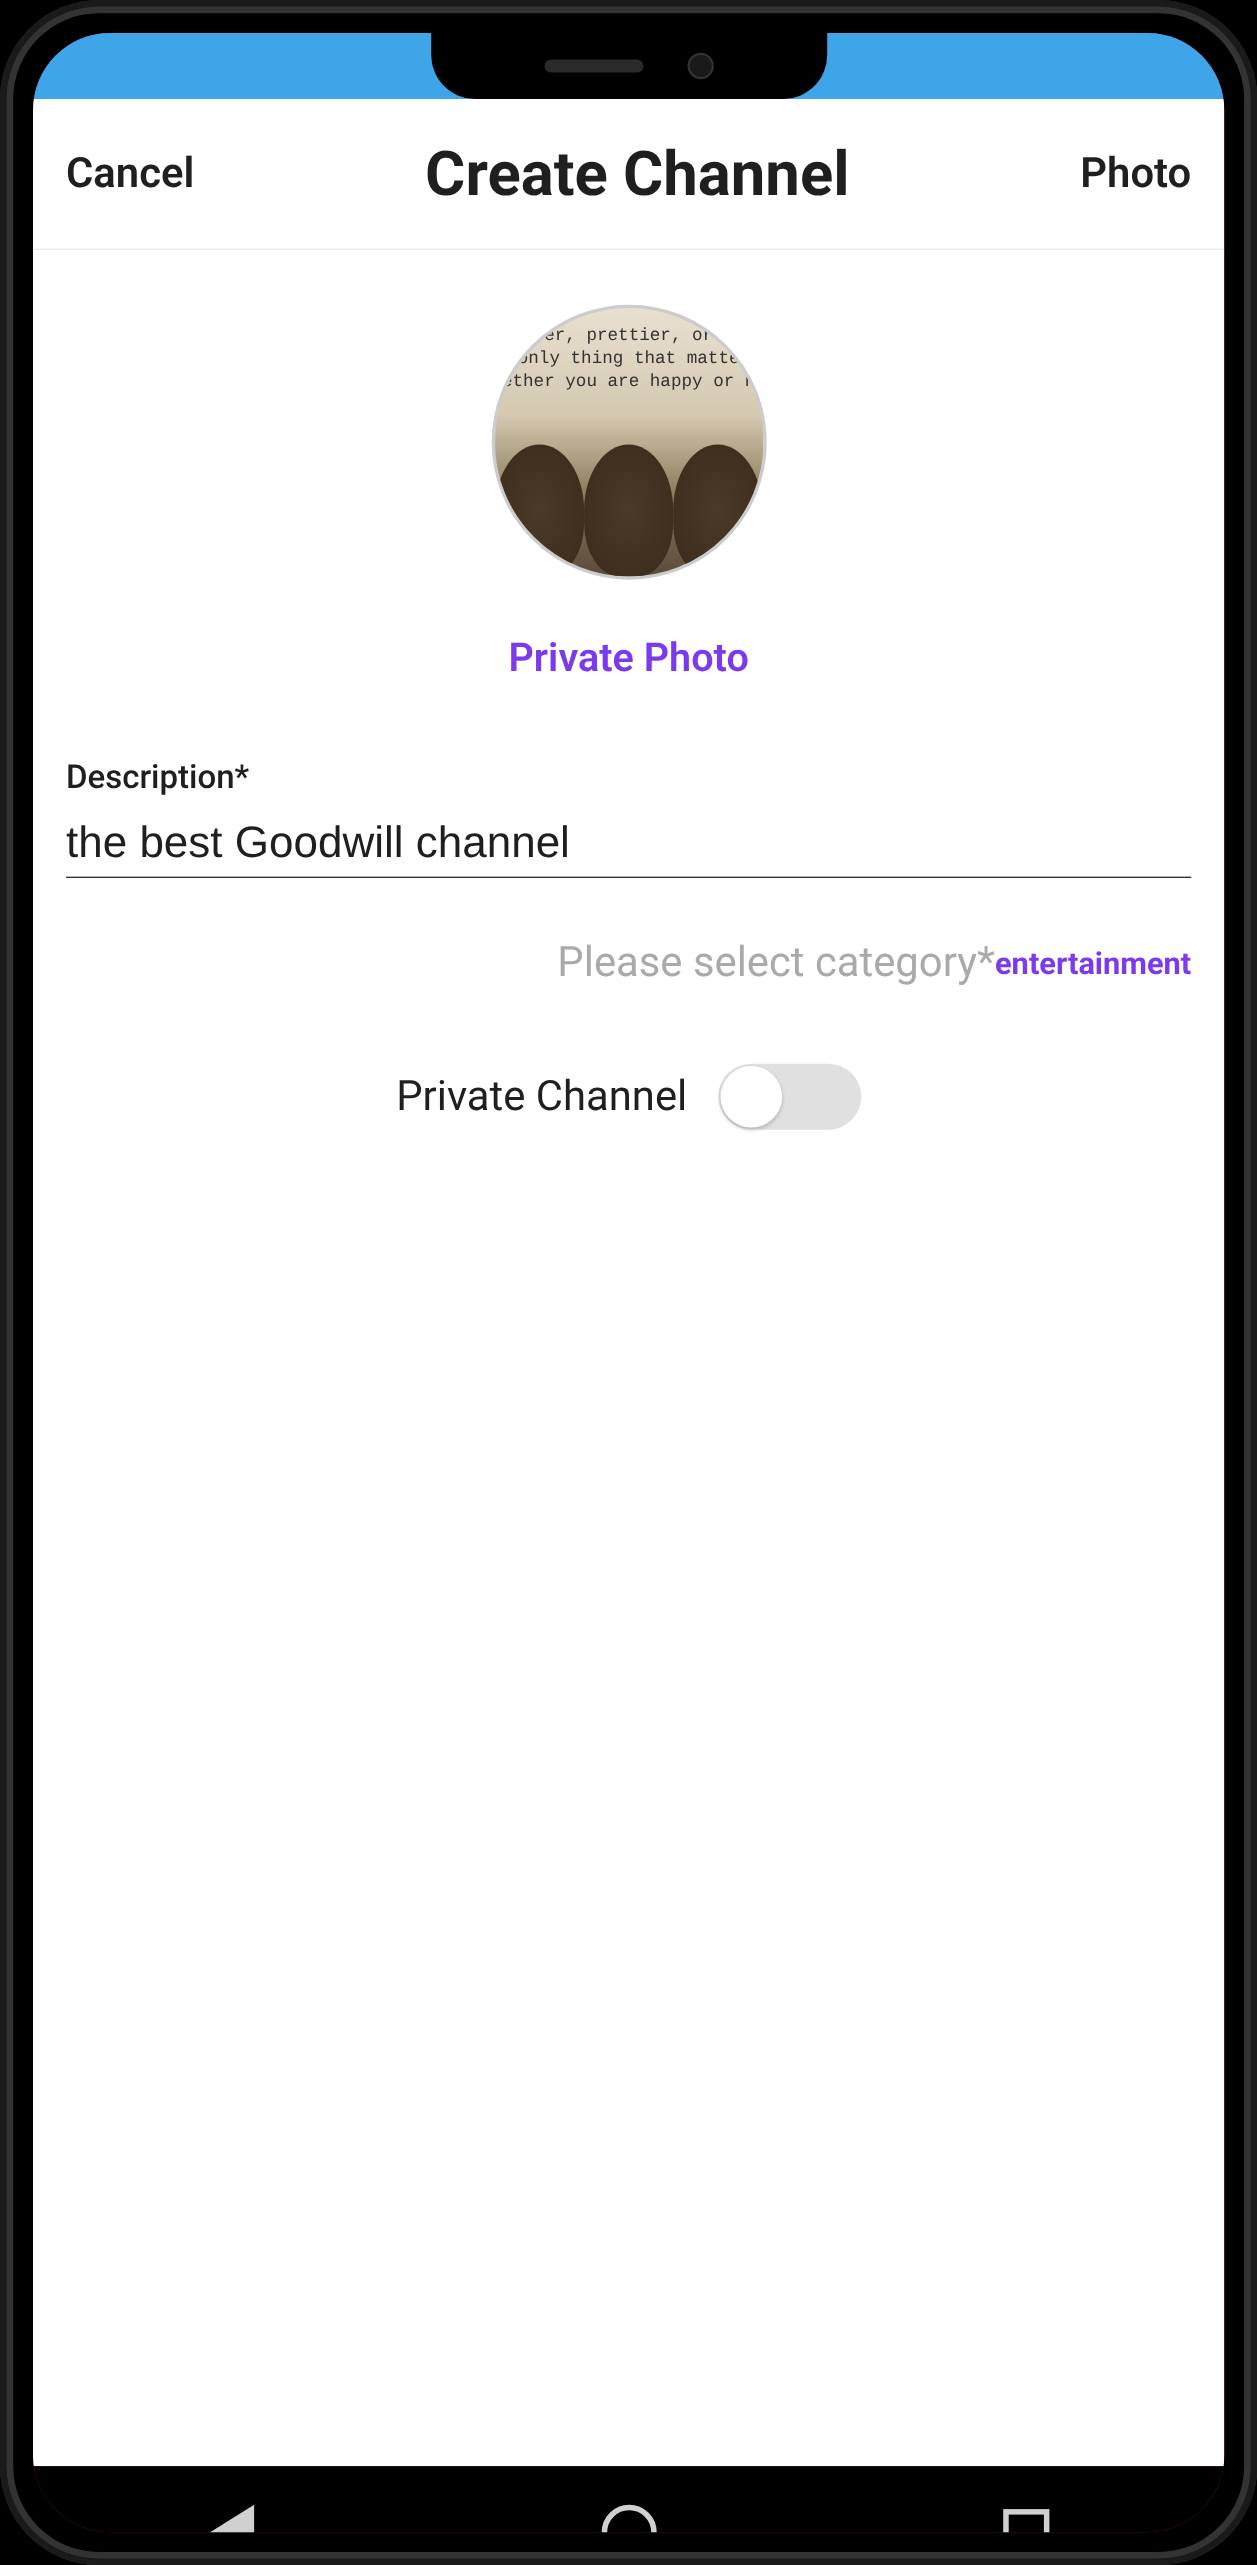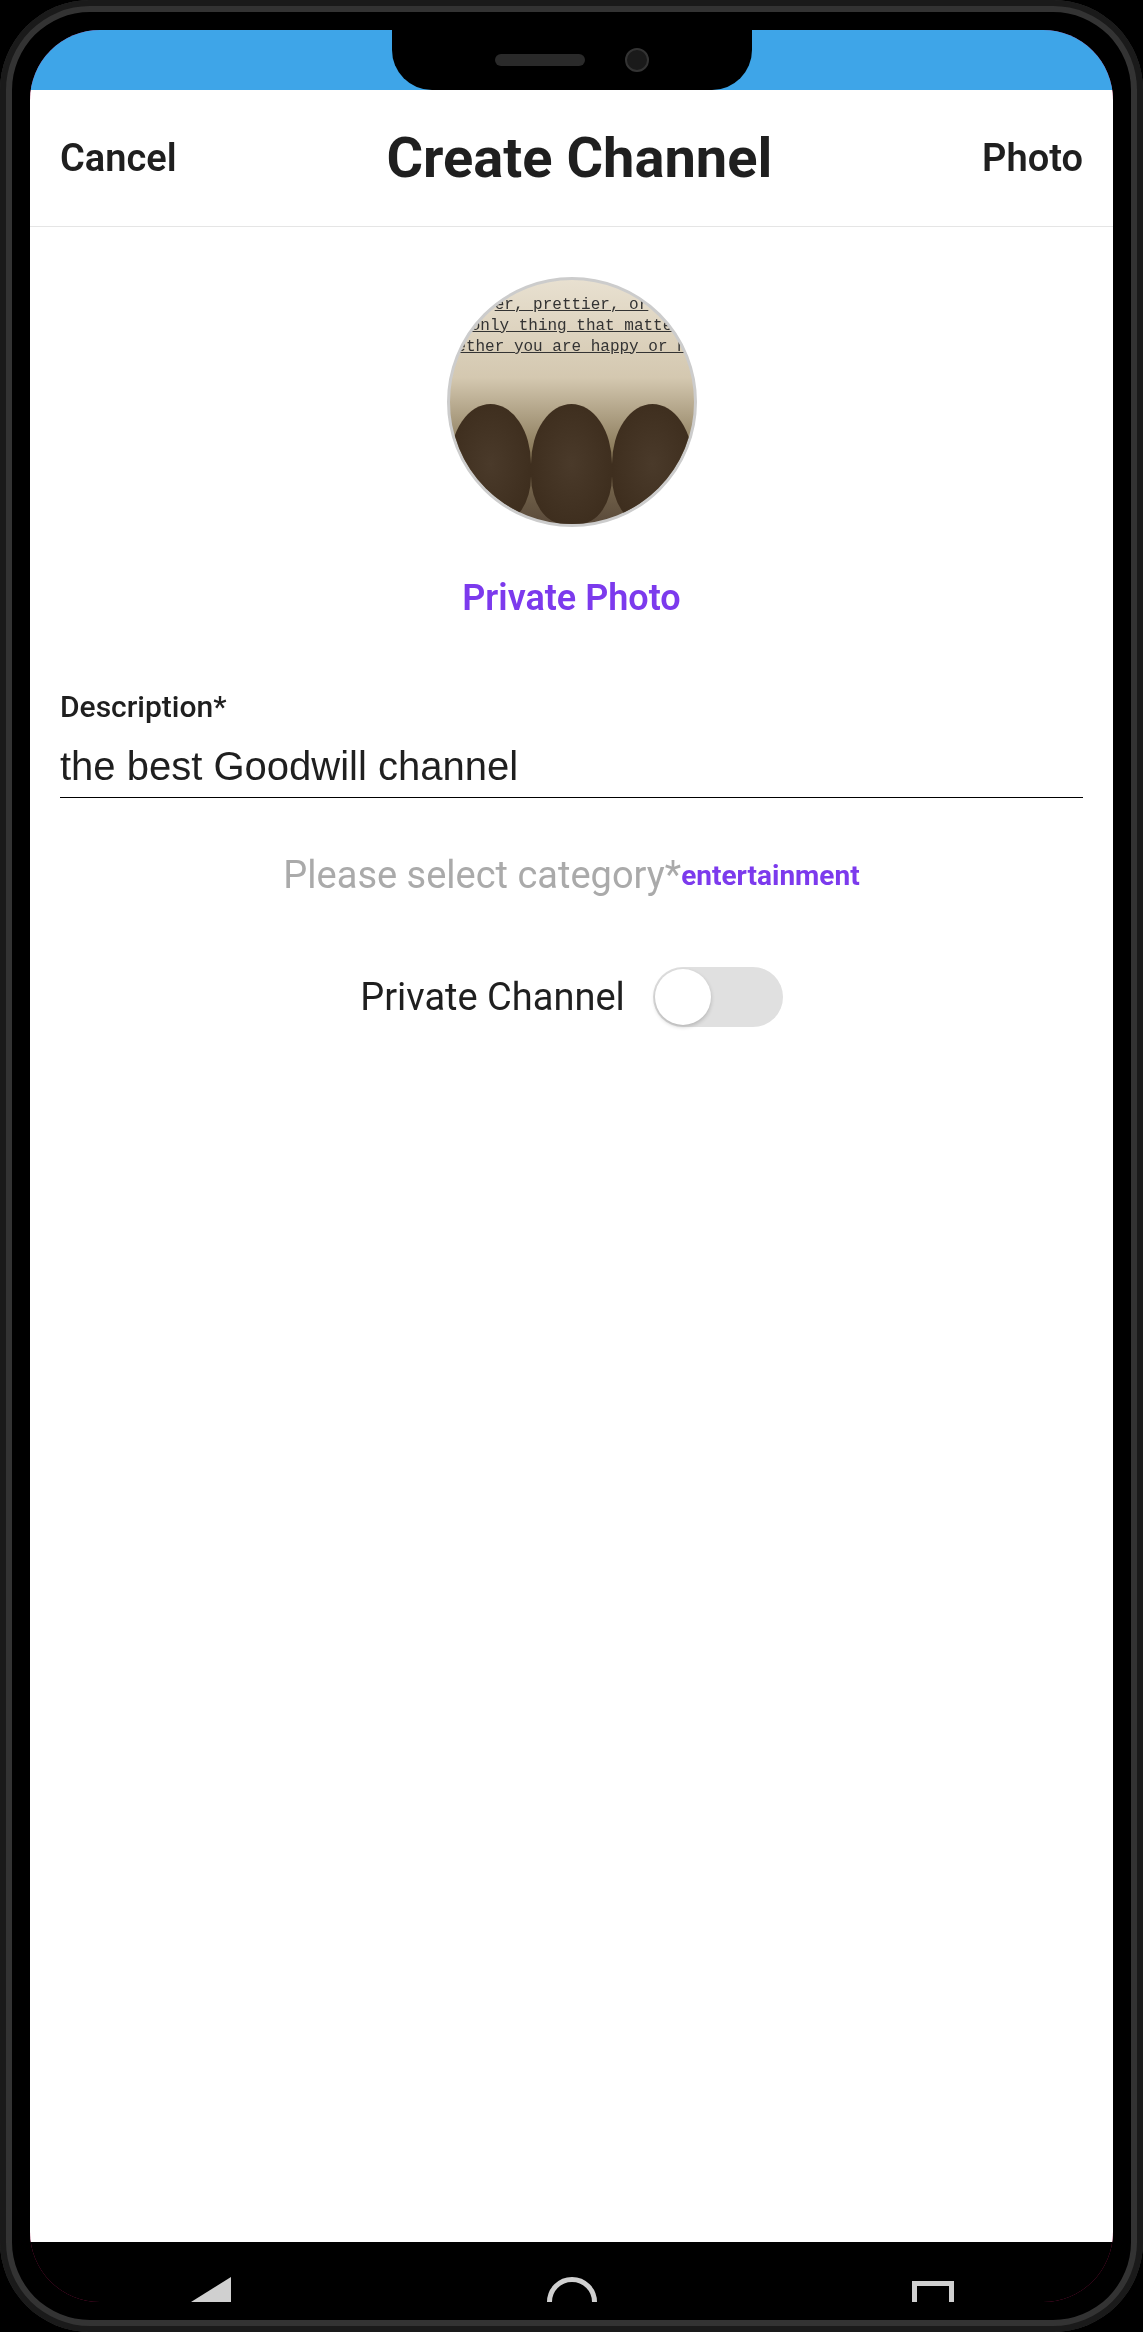--- a/index.html
+++ b/index.html
@@ -131,21 +131,20 @@
       justify-content: center;
     }
     
     .avatar-text {
       font-family: 'Courier New', monospace;
       font-size: 16px;
       color: #333;
       text-align: center;
       padding-top: 15px;
       line-height: 1.3;
-      text-decoration: underline;
     }
     
     .avatar-faces {
       position: absolute;
       bottom: 0;
       width: 100%;
       height: 120px;
       display: flex;
       justify-content: space-around;
     }
@@ -192,21 +191,21 @@
       background: transparent;
     }
     
     .form-input.focused {
       border-bottom: 1px solid #000000;
     }
     
     .category-row {
       display: flex;
       align-items: center;
-      justify-content: center;
+      justify-content: flex-end;
       margin-bottom: 70px;
     }
     
     .category-label {
       font-size: 38px;
       color: #aaa;
     }
     
     .category-value {
       font-size: 28px;

